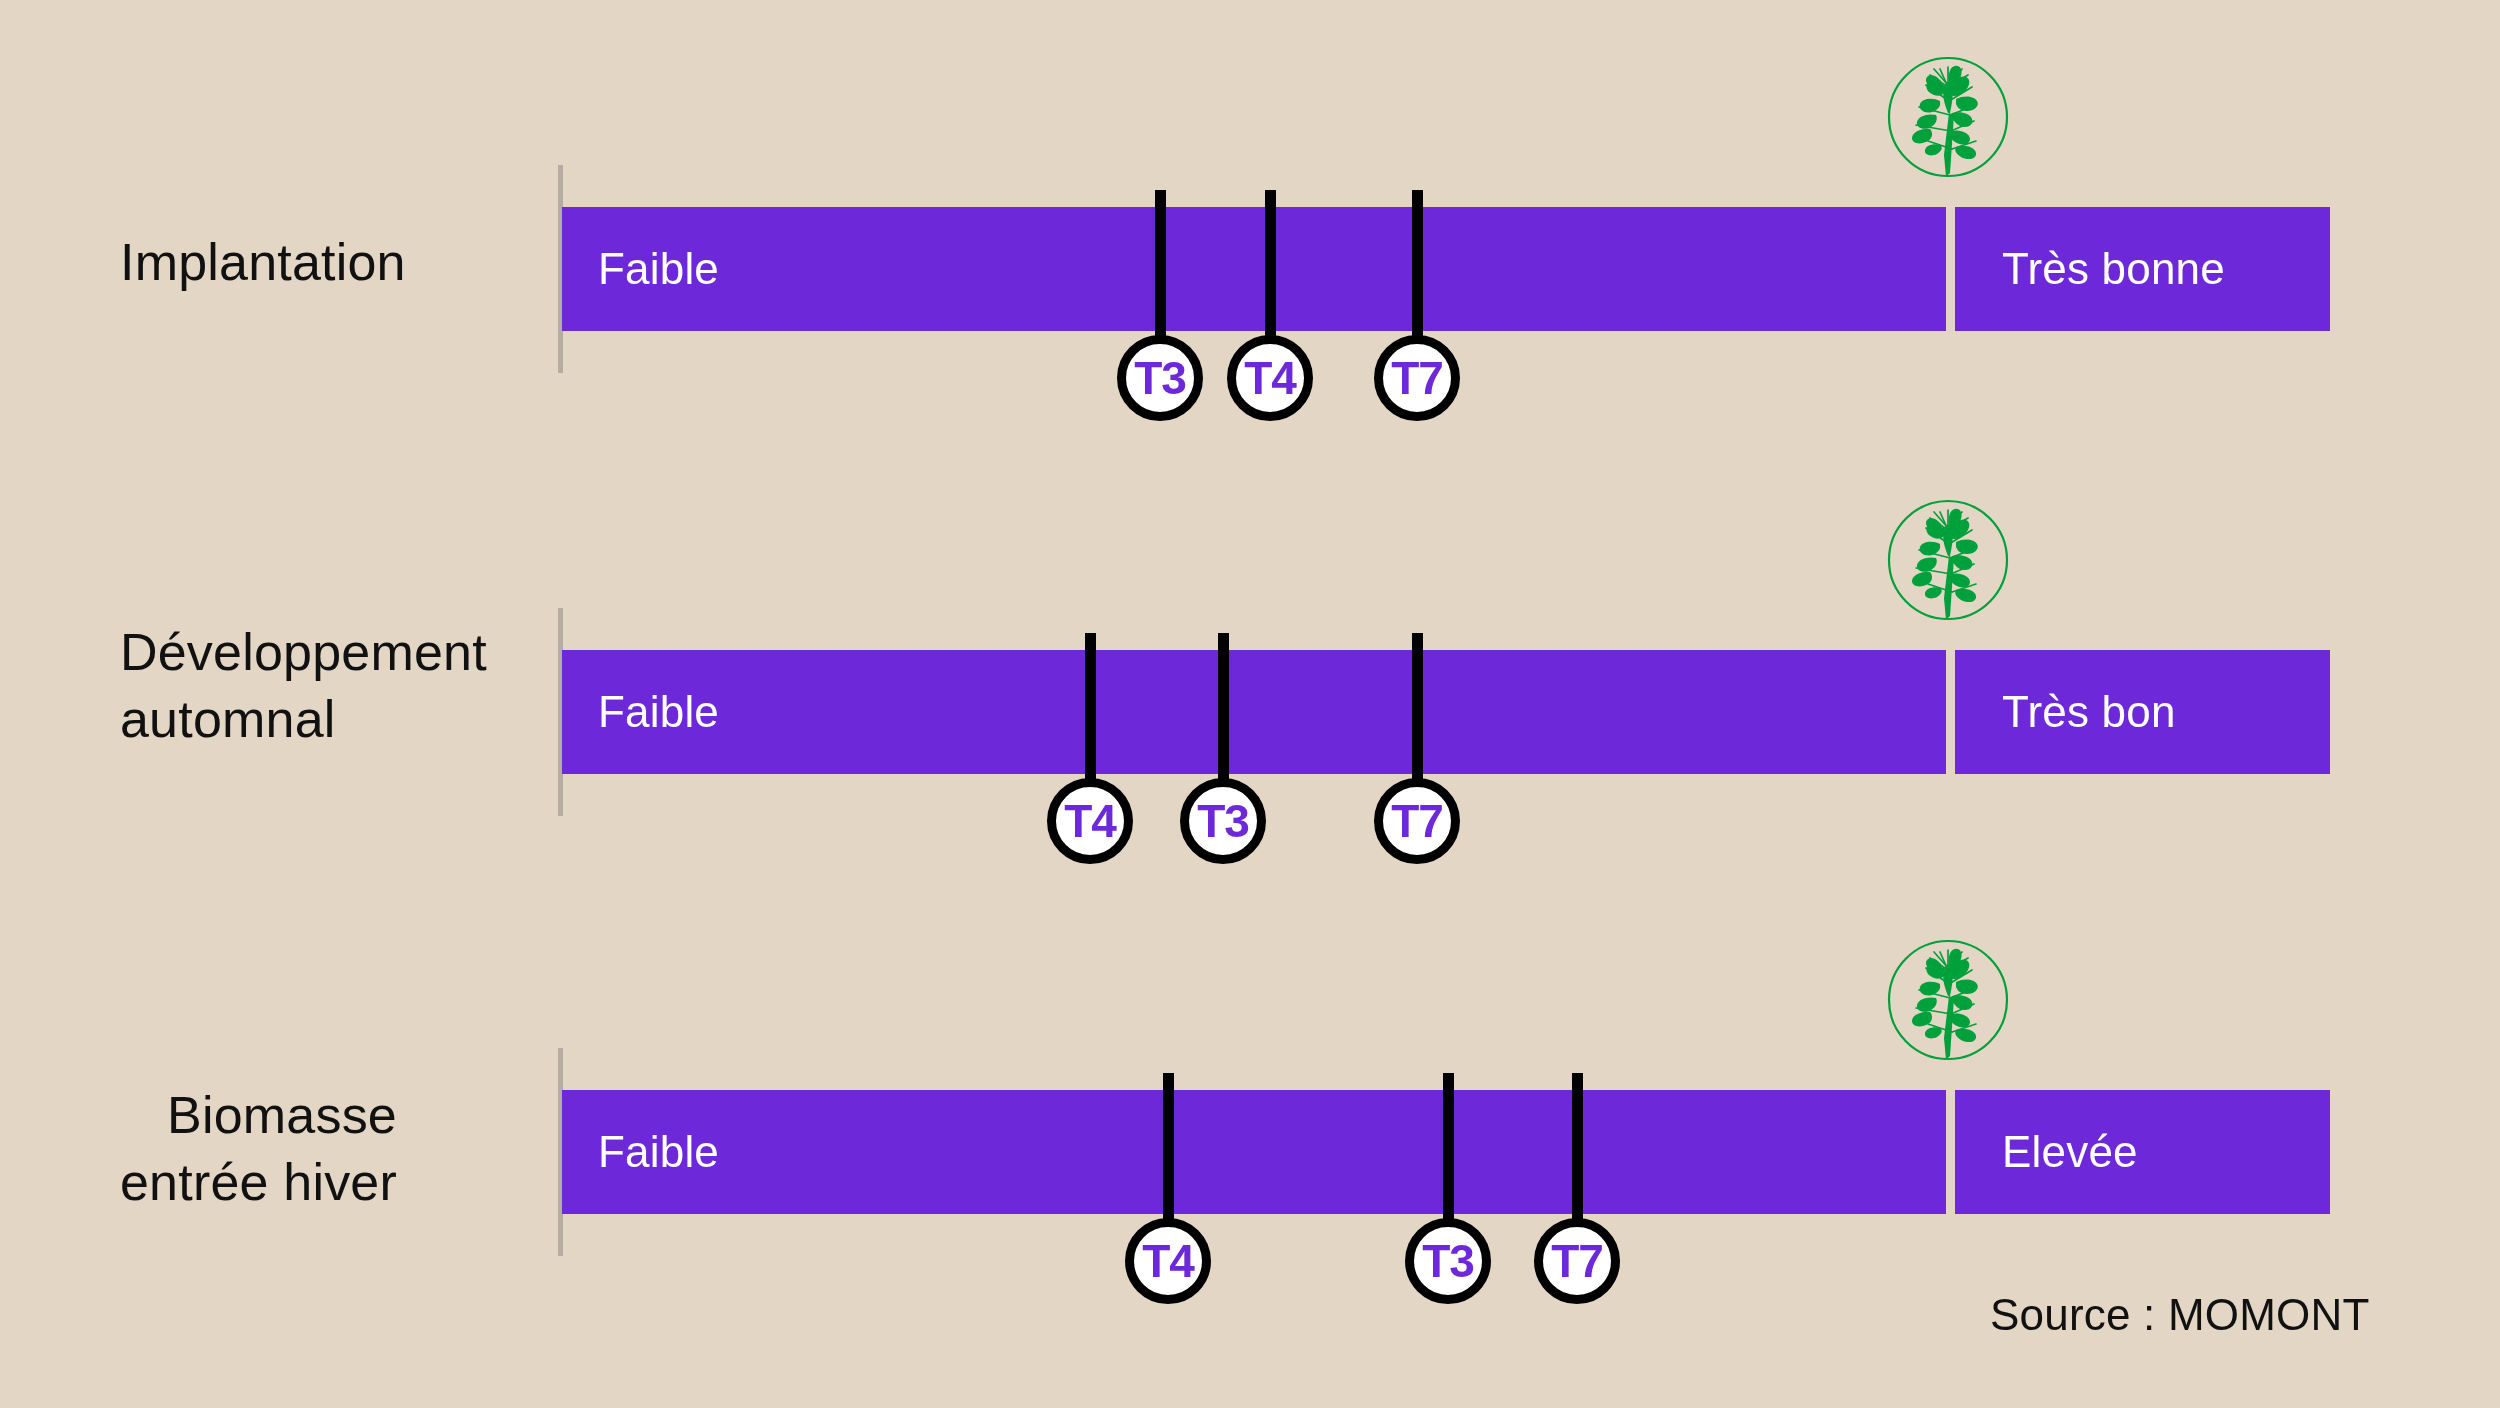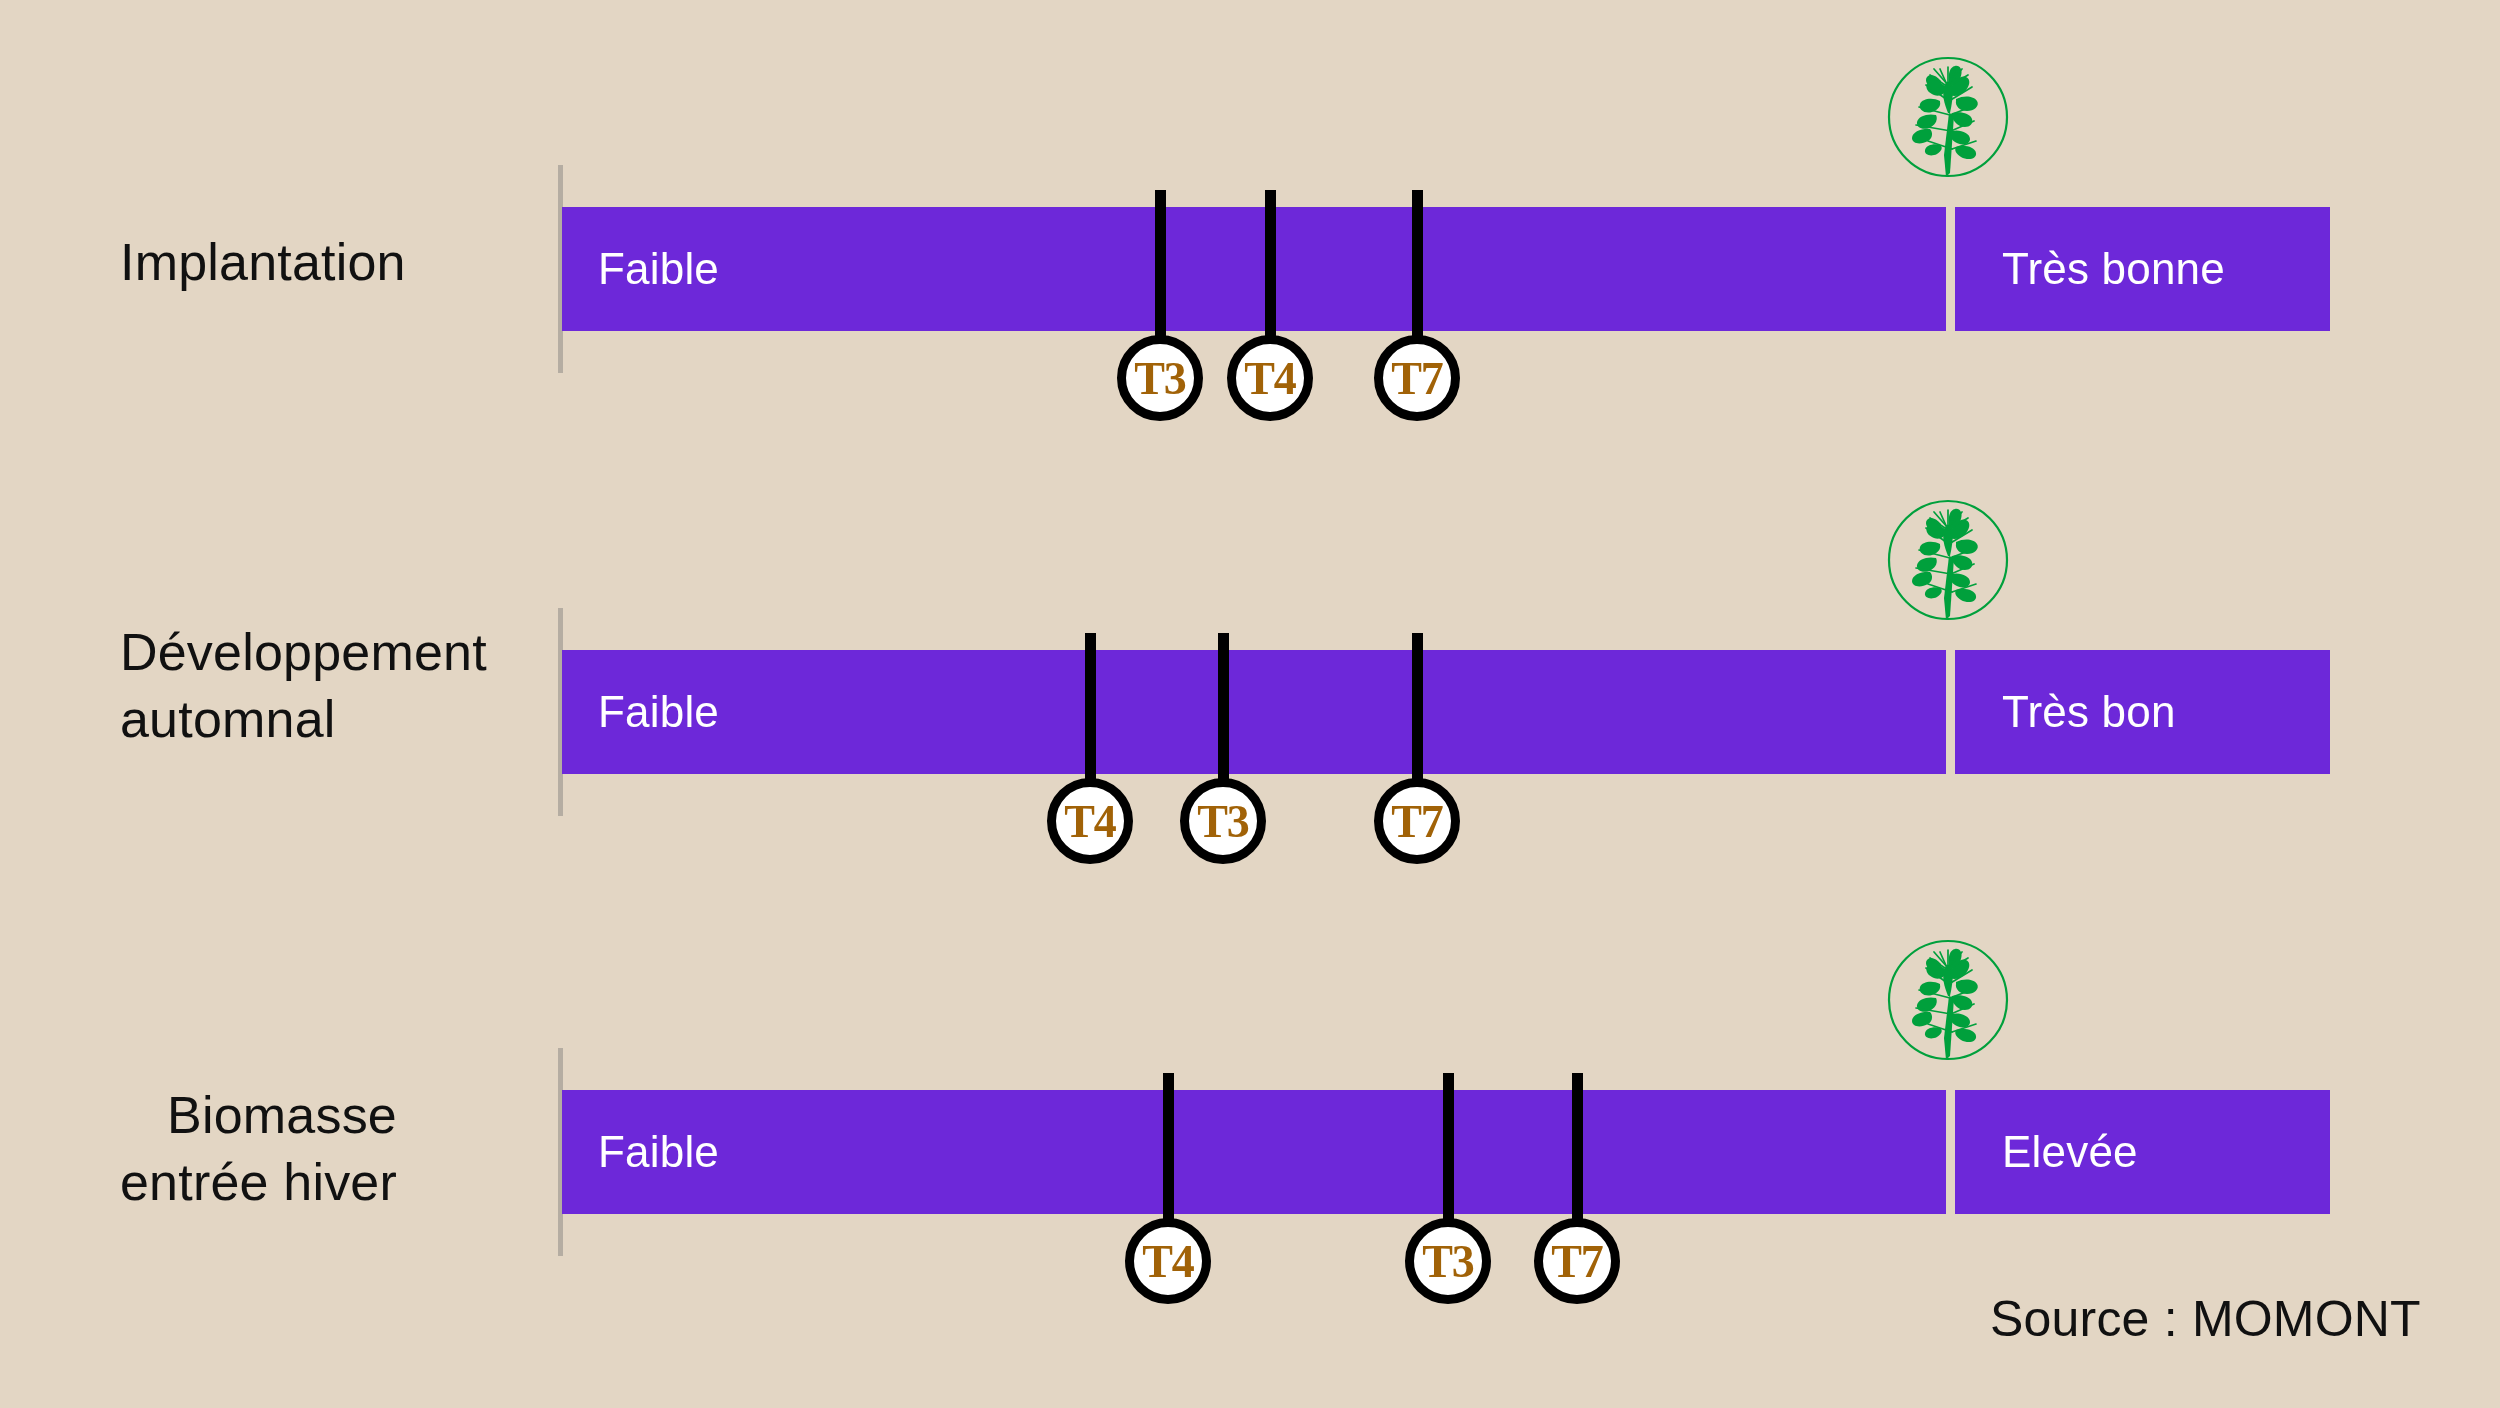--- a/index.html
+++ b/index.html
@@ -76,39 +76,39 @@
   .badge{
     position:absolute;
     width:86px;height:86px;
     border-radius:50%;
     background:#ffffff;
     border:9px solid #000000;
     box-sizing:border-box;
     display:flex;
     align-items:center;
     justify-content:center;
-    color:#a16207;
+    color:#6d28d9;
     font-size:46px;
     font-weight:bold;
     letter-spacing:-1px;
-    font-family:Liberation Serif, serif;
+    font-family:Liberation Sans, sans-serif;
   }
 
   
   .plant-icon{
     position:absolute;
     width:124px;height:124px;
   }
   .plant-icon svg{display:block;width:124px;height:124px;}
 
   
   .source{
     position:absolute;
     color:#111111;
-    font-size:50px;
+    font-size:44px;
     font-weight:400;
     letter-spacing:0.2px;
     white-space:nowrap;
   }
 </style>
 </head>
 <body>
 
 <div class="canvas">
 

